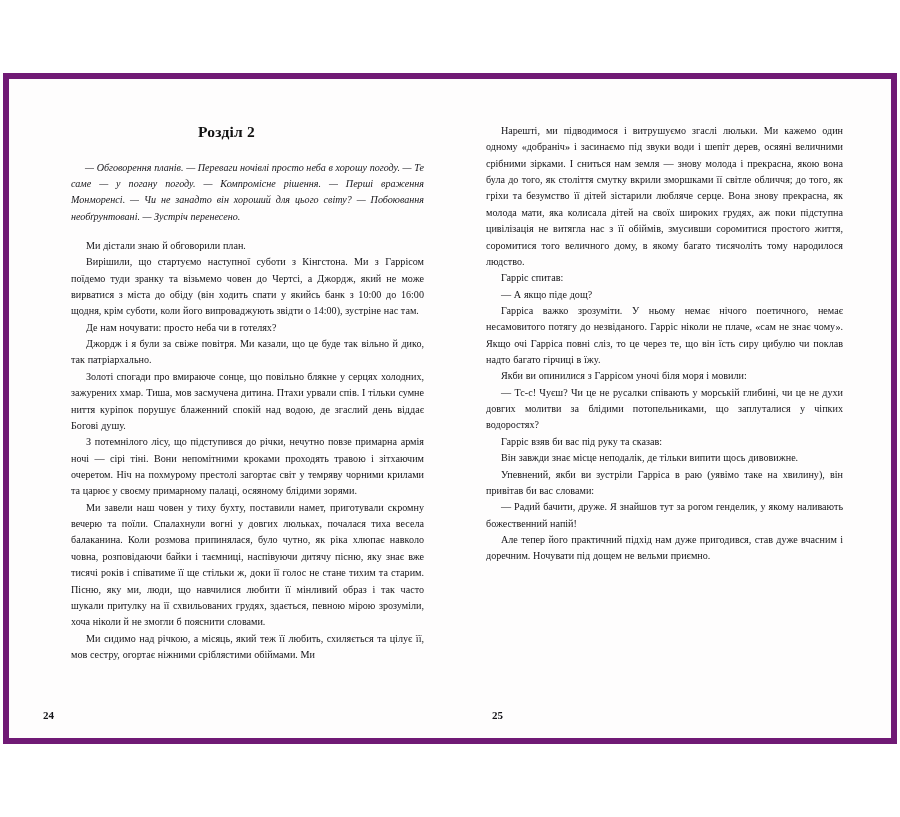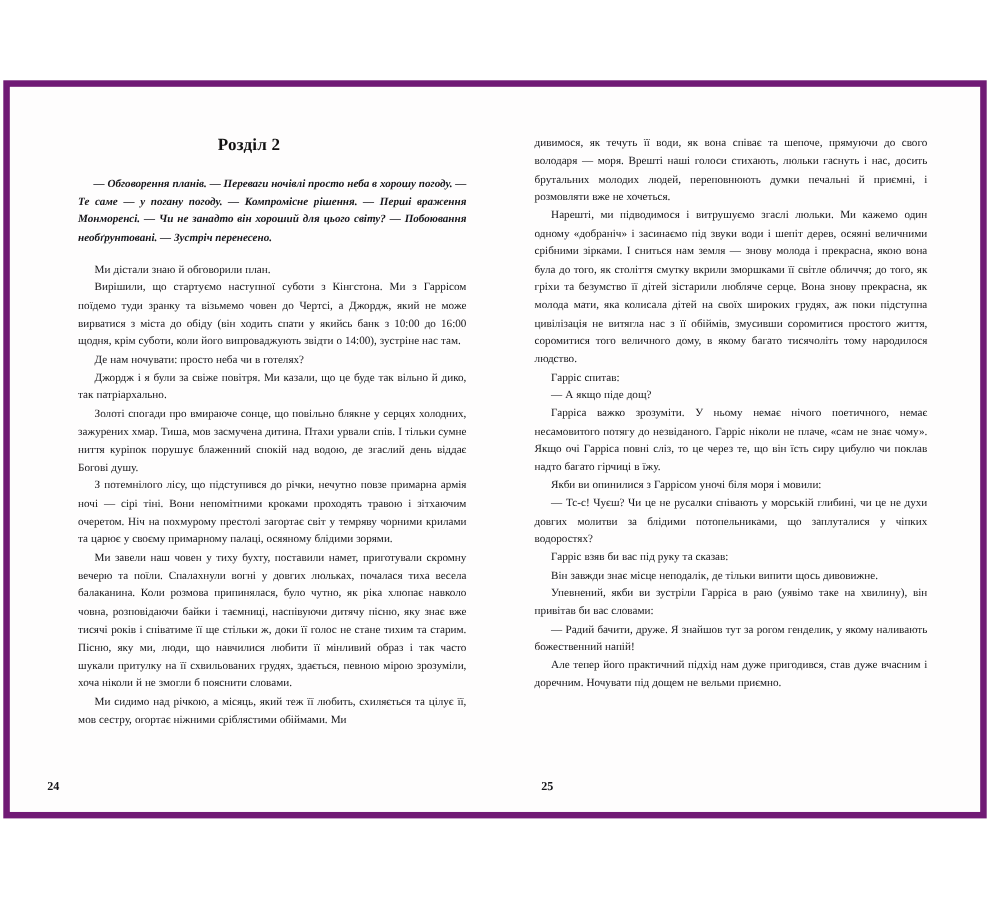--- a/index.html
+++ b/index.html
@@ -55,21 +55,21 @@
     font-weight: 700;
     letter-spacing: 0.2px;
     margin: 0 0 18px 0;
     padding-left: 127px;
     line-height: 1.2;
     color: #111111;
   }
 
   .synopsis {
     font-style: italic;
-    font-weight: 700;
+    font-weight: 400;
     font-size: 10.1px;
     line-height: 1.62;
     text-align: justify;
     text-indent: 14px;
     margin: 0 0 13px 0;
     color: #15151a;
     hyphens: manual;
   }
 
   p.body-par {
@@ -121,21 +121,20 @@
       <p class="body-par">Золоті спогади про вмираюче сонце, що повільно блякне у серцях холодних, зажурених хмар. Тиша, мов засмучена дитина. Птахи урвали спів. І тільки сумне ниття куріпок порушує блаженний спокій над водою, де згаслий день віддає Богові душу.</p>
       <p class="body-par">З потемнілого лісу, що підступився до річки, нечутно повзе примарна армія ночі — сірі тіні. Вони непомітними кроками проходять травою і зітхаючим очеретом. Ніч на похмурому престолі загортає світ у темряву чорними крилами та царює у своєму примарному палаці, осяяному блідими зорями.</p>
       <p class="body-par">Ми завели наш човен у тиху бухту, поставили намет, приготували скромну вечерю та поїли. Спалахнули вогні у довгих люльках, почалася тиха весела балаканина. Коли розмова припинялася, було чутно, як ріка хлюпає навколо човна, розповідаючи байки і таємниці, наспівуючи дитячу пісню, яку знає вже тисячі років і співатиме її ще стільки ж, доки її голос не стане тихим та старим. Пісню, яку ми, люди, що навчилися любити її мінливий образ і так часто шукали притулку на її схвильованих грудях, здається, певною мірою зрозуміли, хоча ніколи й не змогли б пояснити словами.</p>
       <p class="body-par">Ми сидимо над річкою, а місяць, який теж її любить, схиляється та цілує її, мов сестру, огортає ніжними сріблястими обіймами. Ми</p>
     </div>
     <div class="folio folio-left">24</div>
   </div>
 
   <div class="page page-right">
     <div class="page-body">
-      <p class="body-par no-indent">дивимося, як течуть її води, як вона співає та шепоче, прямуючи до свого володаря — моря. Врешті наші голоси стихають, люльки гаснуть і нас, досить брутальних молодих людей, переповнюють думки печальні й приємні, і розмовляти вже не хочеться.</p>
       <p class="body-par">Нарешті, ми підводимося і витрушуємо згаслі люльки. Ми кажемо один одному «добраніч» і засинаємо під звуки води і шепіт дерев, осяяні величними срібними зірками. І сниться нам земля — знову молода і прекрасна, якою вона була до того, як століття смутку вкрили зморшками її світле обличчя; до того, як гріхи та безумство її дітей зістарили любляче серце. Вона знову прекрасна, як молода мати, яка колисала дітей на своїх широких грудях, аж поки підступна цивілізація не витягла нас з її обіймів, змусивши соромитися простого життя, соромитися того величного дому, в якому багато тисячоліть тому народилося людство.</p>
       <p class="body-par">Гарріс спитав:</p>
       <p class="body-par">— А якщо піде дощ?</p>
       <p class="body-par">Гарріса важко зрозуміти. У ньому немає нічого поетичного, немає несамовитого потягу до незвіданого. Гарріс ніколи не плаче, «сам не знає чому». Якщо очі Гарріса повні сліз, то це через те, що він їсть сиру цибулю чи поклав надто багато гірчиці в їжу.</p>
       <p class="body-par">Якби ви опинилися з Гаррісом уночі біля моря і мовили:</p>
       <p class="body-par">— Тс-с! Чуєш? Чи це не русалки співають у морській глибині, чи це не духи довгих молитви за блідими потопельниками, що заплуталися у чіпких водоростях?</p>
       <p class="body-par">Гарріс взяв би вас під руку та сказав:</p>
       <p class="body-par">Він завжди знає місце неподалік, де тільки випити щось дивовижне.</p>
       <p class="body-par">Упевнений, якби ви зустріли Гарріса в раю (уявімо таке на хвилину), він привітав би вас словами:</p>
       <p class="body-par">— Радий бачити, друже. Я знайшов тут за рогом генделик, у якому наливають божественний напій!</p>

